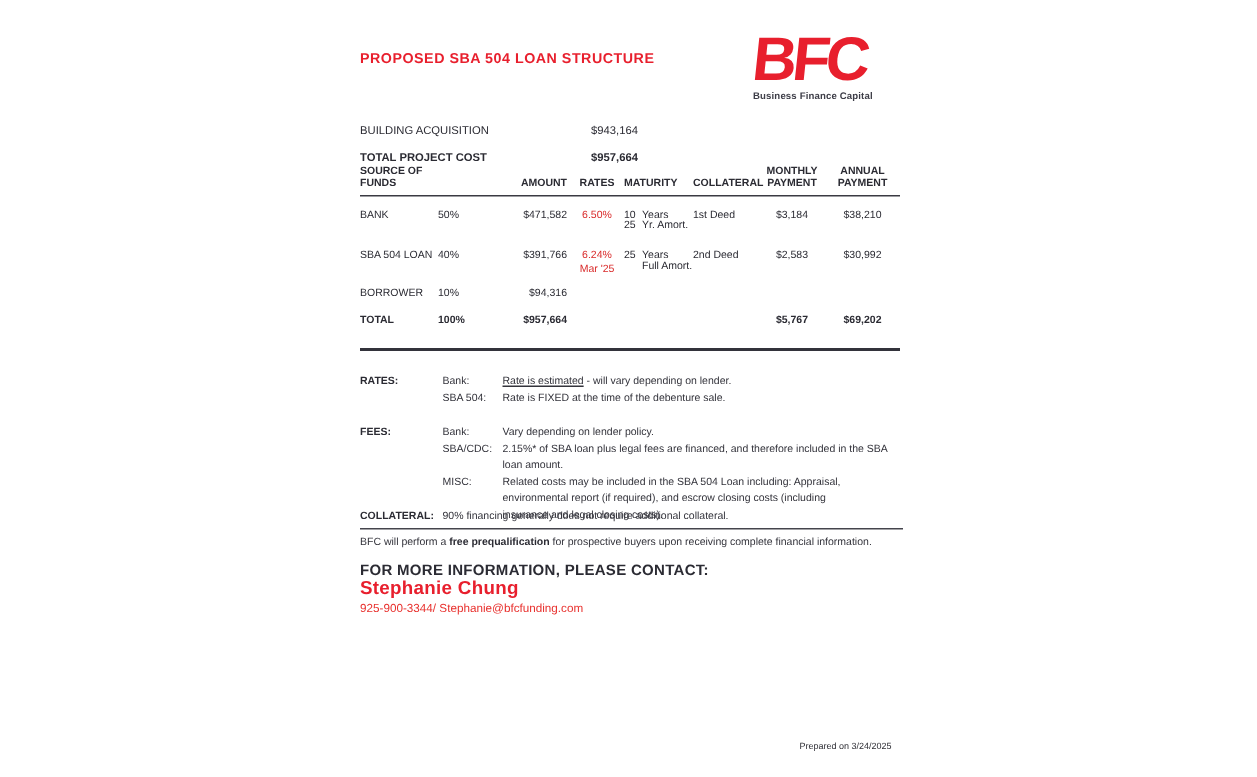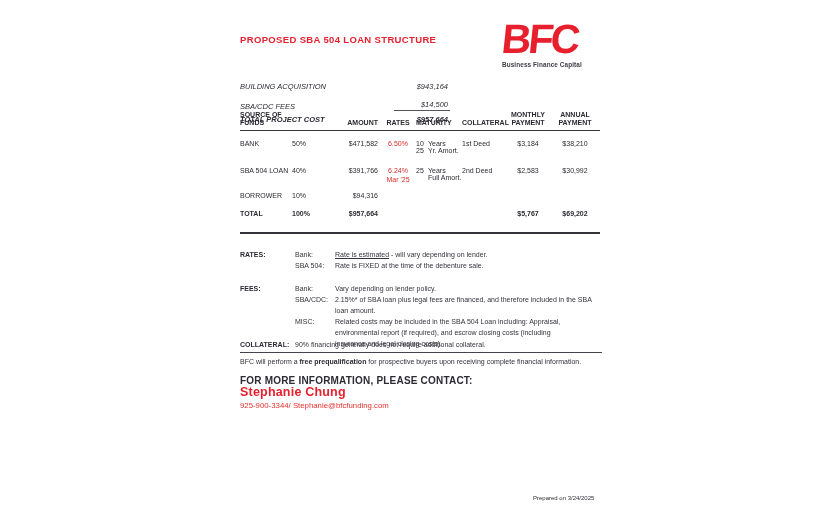--- a/index.html
+++ b/index.html
@@ -16,24 +16,24 @@
   
   .logo { position: absolute; left: 502px; top: 18px; width: 84px; text-align: left; }
   .logo-mark {
     font-size: 41px; line-height: 42px; font-weight: bold; color: #e81f2d;
     letter-spacing: -3px; transform: skewX(-6deg); display: inline-block;
     font-family: "Liberation Sans", sans-serif;
   }
   .logo-tagline { margin-top: 1px; font-size: 6.4px; font-weight: bold; color: #3d3d47; letter-spacing: .1px; }
 
   
-  .summary { position: absolute; left: 240px; top: 82px; width: 210px; font-size: 7.5px; font-style: italic; }
+  .summary { position: absolute; left: 240px; top: 82px; width: 210px; font-size: 7.5px; }
   .summary-row { display: flex; justify-content: space-between; align-items: flex-end; }
   .summary-row .lbl { width: 150px; }
-  .summary-row .val { width: 56px; text-align: right; padding-right: 2px; }
+  .summary-row .val { width: 56px; text-align: left; padding-right: 2px; }
   .summary-row.r1 { margin-bottom: 9px; }
   .summary-row.r2 .val { border-bottom: 1px solid #55555c; padding-bottom: 1px; }
   .summary-row.r3 { margin-top: 4px; font-weight: bold; }
 
   
   .loan-table { position: absolute; left: 240px; top: 111px; width: 360px; font-size: 7px; }
   .t-grid { display: grid; grid-template-columns: 52px 44px 44px 36px 46px 44px 44px 50px; }
   .t-head { align-items: end; border-bottom: 1.3px solid #3a3a42; padding-bottom: 3px; font-weight: bold; }
   .t-head .c { line-height: 8px; }
   .c-amount { text-align: right; padding-right: 2px; }
@@ -78,24 +78,20 @@
   <div class="logo">
     <span class="logo-mark">BFC</span>
     <div class="logo-tagline">Business Finance Capital</div>
   </div>
 
   <div class="summary">
     <div class="summary-row r1">
       <span class="lbl">BUILDING ACQUISITION</span>
       <span class="val">$943,164</span>
     </div>
-    <div class="summary-row r2">
-      <span class="lbl">SBA/CDC FEES</span>
-      <span class="val">$14,500</span>
-    </div>
     <div class="summary-row r3">
       <span class="lbl">TOTAL PROJECT COST</span>
       <span class="val">$957,664</span>
     </div>
   </div>
 
   <div class="loan-table">
     <div class="t-grid t-head">
       <div class="c">SOURCE OF FUNDS</div>
       <div class="c"></div>

